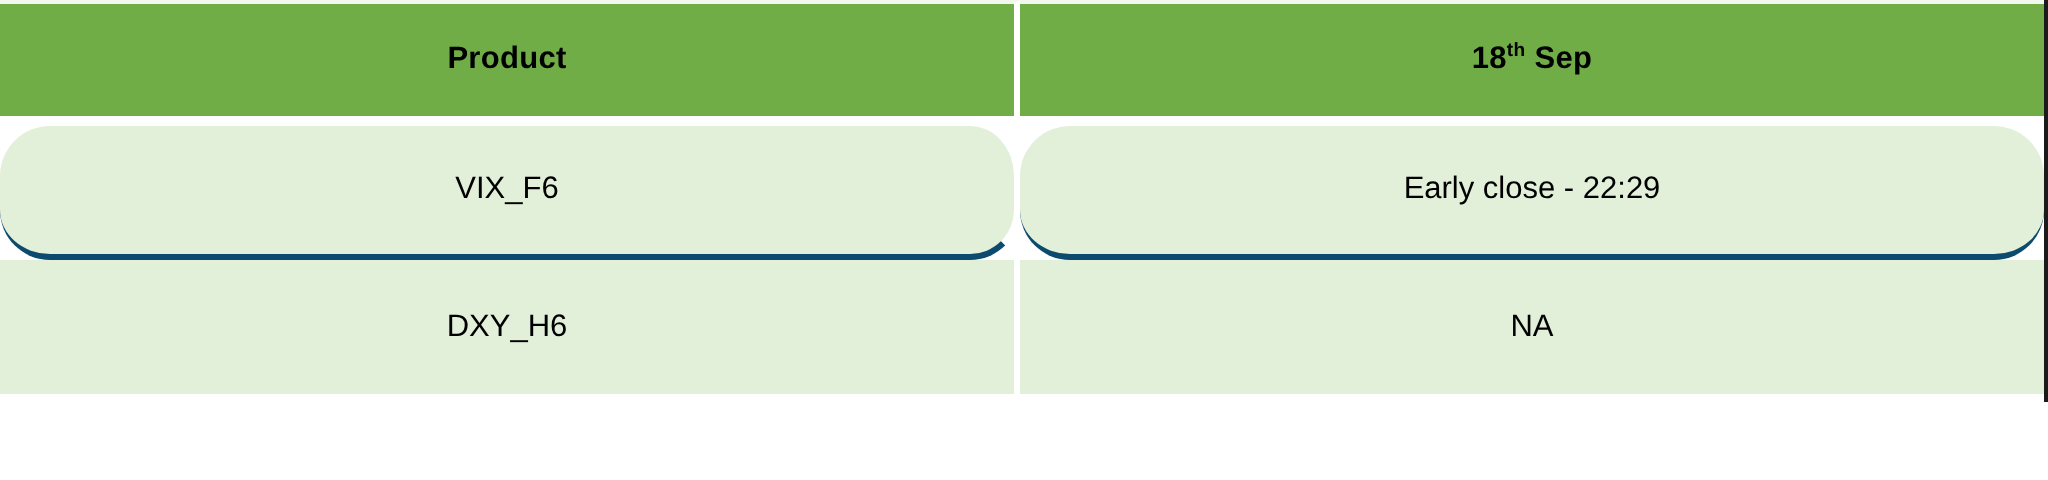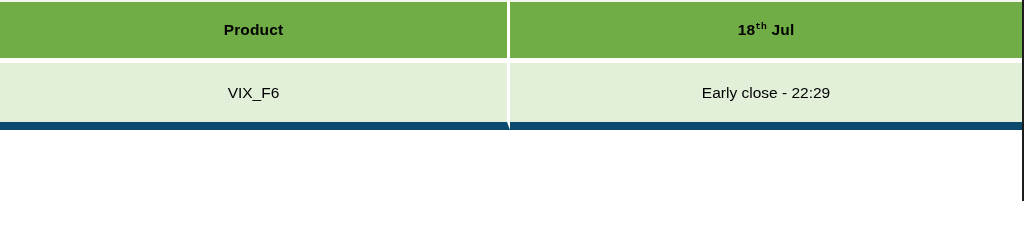--- a/index.html
+++ b/index.html
@@ -64,48 +64,51 @@
   .header-row th.cell-product { border-right: 3px solid #ffffff; }
 
   
   .body-row td {
     height: 67px;
     background: #E2EFD9;
     font-size: 15.5px;
     font-weight: normal;
   }
   .body-row td.cell-product { border-right: 3px solid #ffffff; }
-  .body-row.row-first td { border-bottom: 8px solid #0c4a6e; }
+  .body-row.row-first td { border-bottom: 3px solid #0c4a6e; border-radius: 25px; }
 
   .sup-ordinal {
     font-size: 0.62em;
     vertical-align: super;
     line-height: 0;
     font-weight: bold;
-    font-family: Liberation Mono, monospace;
   }
 </style>
 </head>
 <body>
 
 <div class="table-wrap">
 
   <table class="data-table">
     <colgroup>
       <col class="col-product">
       <col class="col-date">
     </colgroup>
     <thead>
       <tr class="header-row">
         <th class="cell-product">Product</th>
-        <th class="cell-date"><span>18</span><span class="sup-ordinal">th</span><span> Jul</span></th>
+        <th class="cell-date"><span>18</span><span class="sup-ordinal">th</span><span> Sep</span></th>
       </tr>
     </thead>
     <tbody>
       <tr class="body-row row-first">
         <td class="cell-product">VIX_F6</td>
         <td class="cell-date">Early close - 22:29</td>
+      </tr>
+      <tr class="body-row row-last">
+        <td class="cell-product">DXY_H6</td>
+        <td class="cell-date">NA</td>
       </tr>
     </tbody>
   </table>
 
   <div class="right-edge-rule"></div>
 </div>
 
 </body></html>

